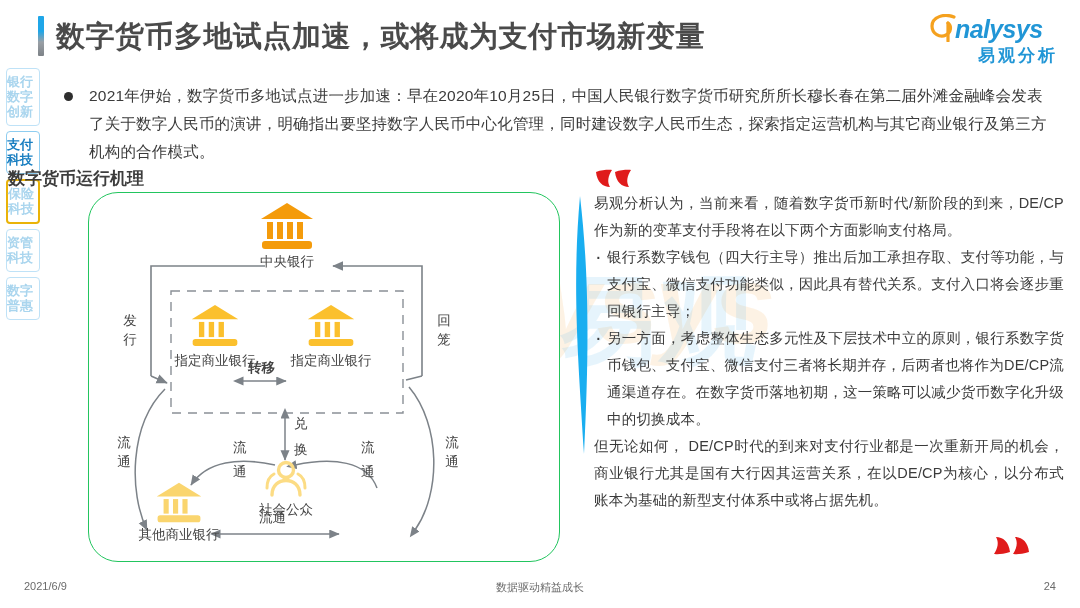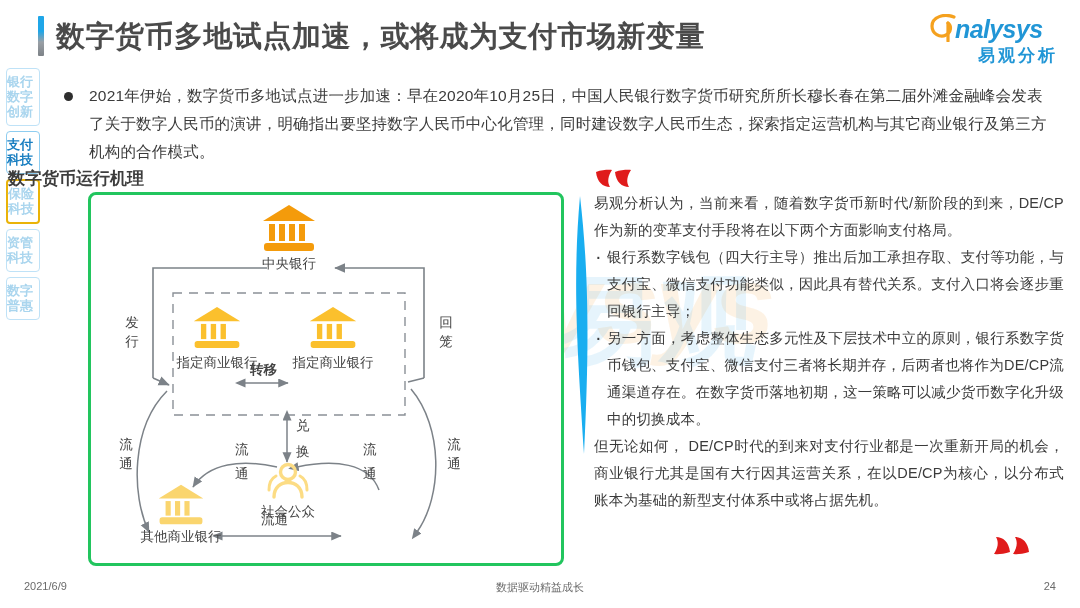--- a/index.html
+++ b/index.html
@@ -44,21 +44,21 @@
   .bullet-row{position:absolute;left:64px;top:82px;width:1000px;display:flex;}
   .bullet-dot{width:9px;height:9px;border-radius:50%;background:#2e2e2e;
     margin-top:10px;margin-right:16px;flex:none;}
   .bullet-text{font-size:15.5px;line-height:28px;color:#3b3b3b;letter-spacing:0.2px;
     max-width:968px;}
 
   
   .diagram-title{position:absolute;left:0;top:167px;width:560px;text-align:left;
     font-size:17px;font-weight:bold;color:#3d3d3d;padding-left:8px;}
   .diagram-box{position:absolute;left:88px;top:192px;width:470px;height:368px;
-    border:3px solid #22c55e;border-radius:8px;background:#fff;}
+    border:1px solid #22c55e;border-radius:30px;background:#fff;}
 
   .d{position:absolute;}
   .d-label{font-size:13.5px;color:#444;white-space:nowrap;}
   .d-label-v{font-size:13.5px;color:#444;width:14px;line-height:19px;text-align:center;}
 
   .bank-ico{display:block;}
   .node{position:absolute;display:flex;flex-direction:column;align-items:center;}
 
   svg.lines{position:absolute;left:0;top:0;width:470px;height:368px;overflow:visible;}
 

